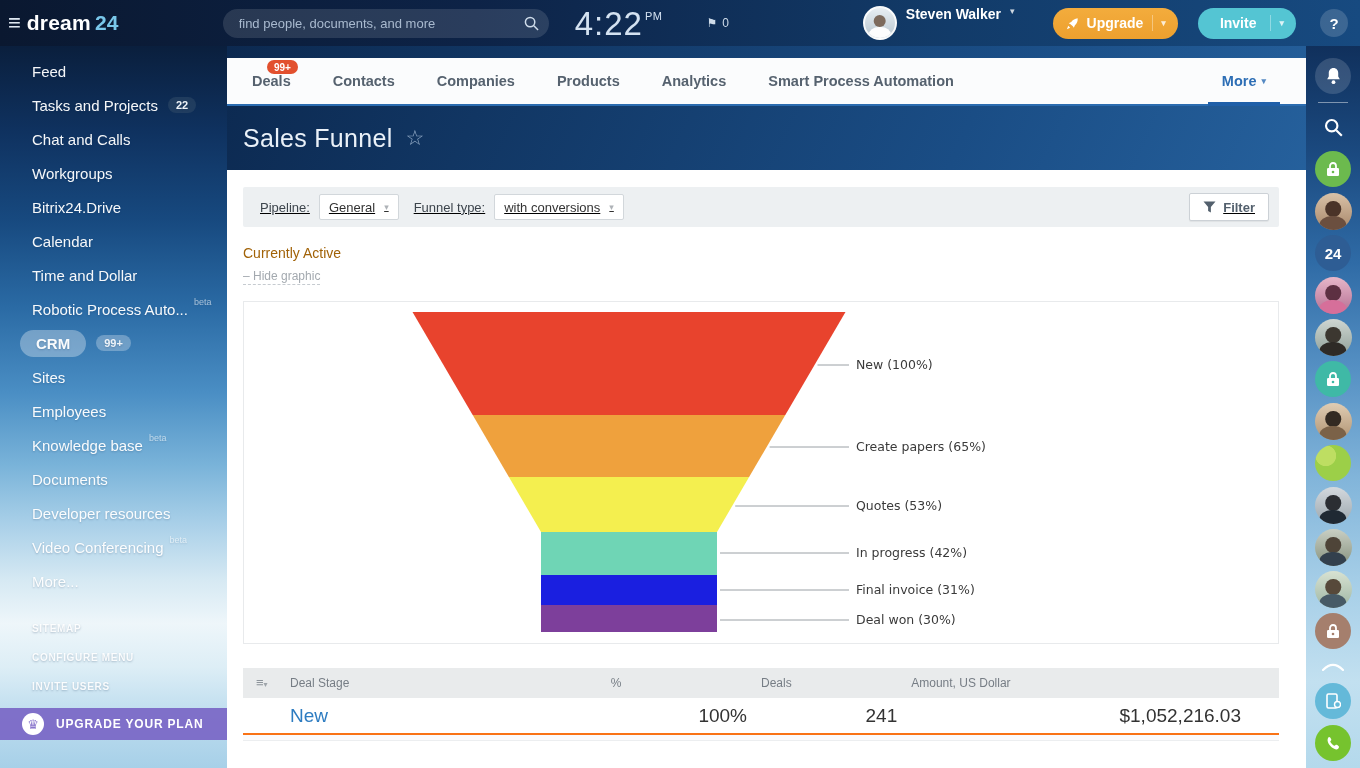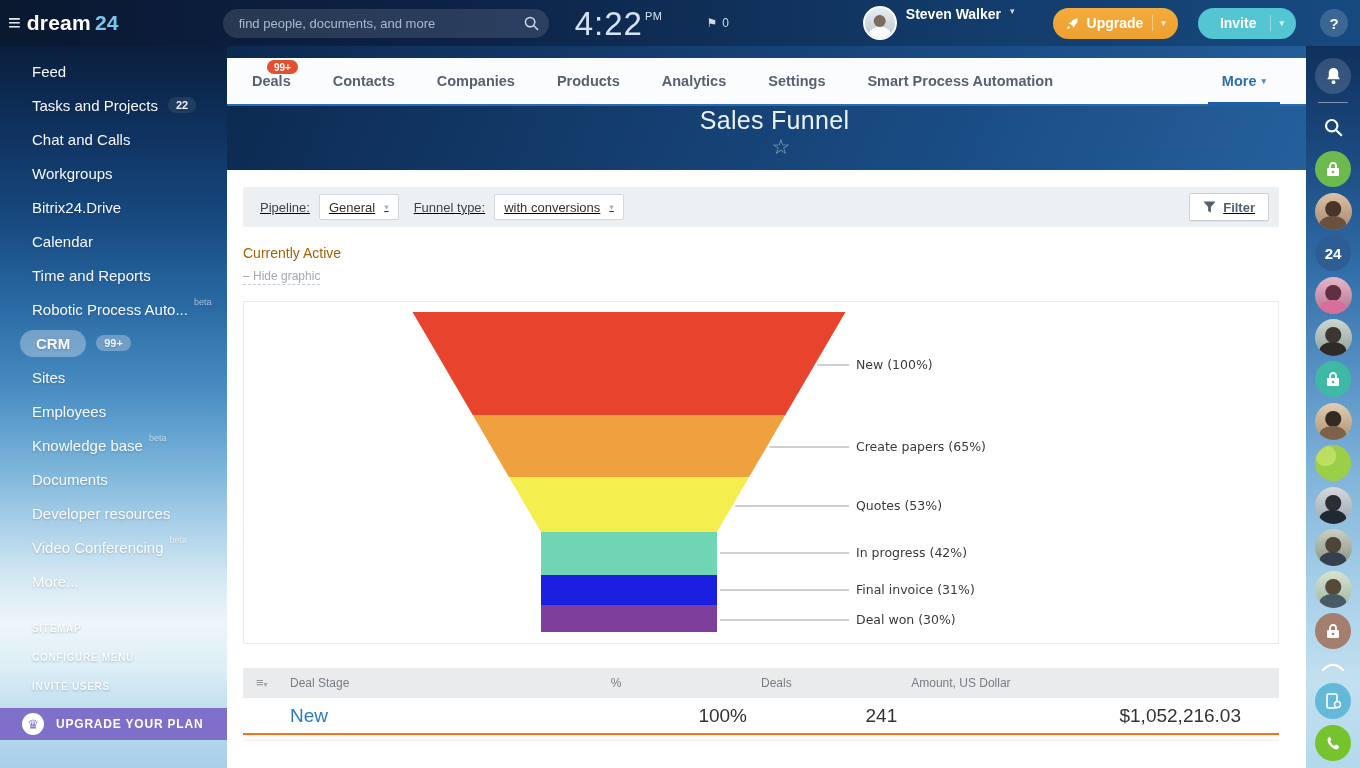--- a/index.html
+++ b/index.html
@@ -69,21 +69,21 @@
   .main { flex:1; display:flex; flex-direction:column; background:linear-gradient(115deg,#0c2950 0%,#1a4d85 55%,#2e6fae 100%); min-width:0; }
   .nav-tabs { margin-top:12px; height:48px; background:#fbfcfd; border-bottom:2px solid #2b6cb0;
     display:flex; align-items:center; padding-left:4px; position:relative; }
   .nav-item { position:relative; padding:0 21px; font-size:14.5px; font-weight:600; color:#56626f; cursor:pointer;
     height:100%; display:flex; align-items:center; }
   .nav-item .nav-badge { position:absolute; top:2px; left:36px; background:#e2502e; color:#fff; font-size:10px;
     font-weight:bold; padding:1.5px 7px; border-radius:9px; }
   .nav-more { margin-left:auto; margin-right:40px; color:#2d6eb5; font-weight:bold; font-size:14.5px; cursor:pointer;
     height:100%; display:flex; align-items:center; gap:5px; position:relative; }
   .nav-more::after { content:""; position:absolute; left:-14px; right:-14px; bottom:-2px; height:4px; background:#1f5fa8; }
-  .page-head { height:64px; display:flex; align-items:center; padding-left:16px;flex-direction:column; }
+  .page-head { height:64px; display:flex; align-items:center; padding-left:16px; }
   .page-title { color:#eaf1f8; font-size:25px; font-weight:300; letter-spacing:.3px; }
   .fav-star { color:#93abc7; font-size:21px; margin-left:13px; cursor:pointer; }
 
   .content { flex:1; background:#ffffff; padding:17px 27px 0 16px; min-width:0; }
 
   
   .filter-bar { height:40px; background:#edf0f2; border-radius:2px; display:flex; align-items:center; padding:0 10px;text-decoration:underline; }
   .fl-label { font-size:13px; color:#3d454d; margin:0 9px 0 7px; }
   .fl-select { background:#fff; border:1px solid #d2d7db; border-radius:2px; height:26px; display:flex; align-items:center;
     padding:0 9px; font-size:13px; color:#333; cursor:pointer; gap:9px; }
@@ -200,21 +200,21 @@
       <div class="side-item">
           <span>Workgroups</span>
         </div>
       <div class="side-item">
           <span>Bitrix24.Drive</span>
         </div>
       <div class="side-item">
           <span>Calendar</span>
         </div>
       <div class="side-item">
-          <span>Time and Reports</span>
+          <span>Time and Dollar</span>
         </div>
       <div class="side-item">
           <span>Robotic Process Auto...</span>
           <span class="beta">beta</span>
         </div>
       <div class="side-item active">
           <span class="pill">CRM</span>
           <span class="badge">99+</span>
         </div>
       <div class="side-item">
@@ -262,23 +262,20 @@
           <span>Contacts</span>
         </div>
       <div class="nav-item">
           <span>Companies</span>
         </div>
       <div class="nav-item">
           <span>Products</span>
         </div>
       <div class="nav-item">
           <span>Analytics</span>
-        </div>
-      <div class="nav-item">
-          <span>Settings</span>
         </div>
       <div class="nav-item">
           <span>Smart Process Automation</span>
         </div>
       <div class="nav-more">
           <span>More</span>
           <span class="caret">▾</span>
         </div>
     </div>
     <div class="page-head">

